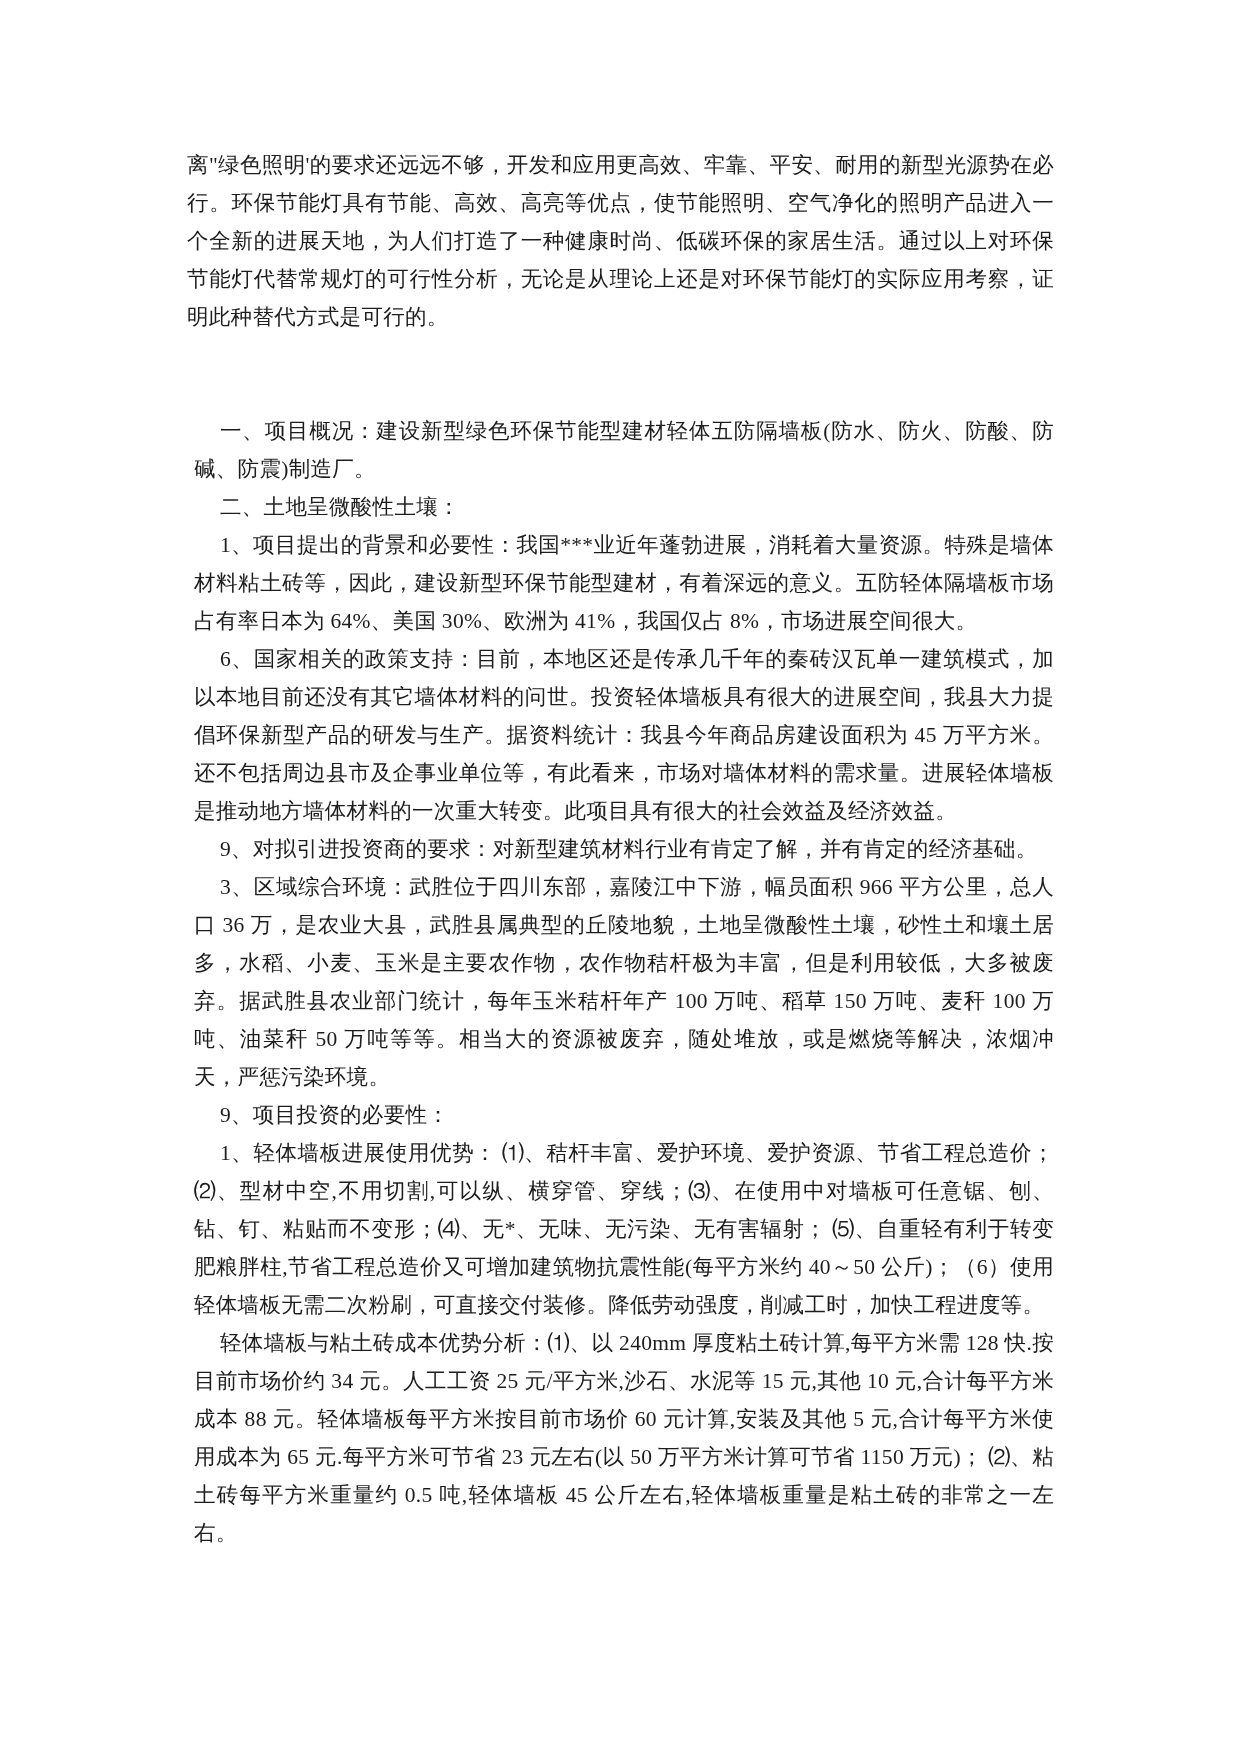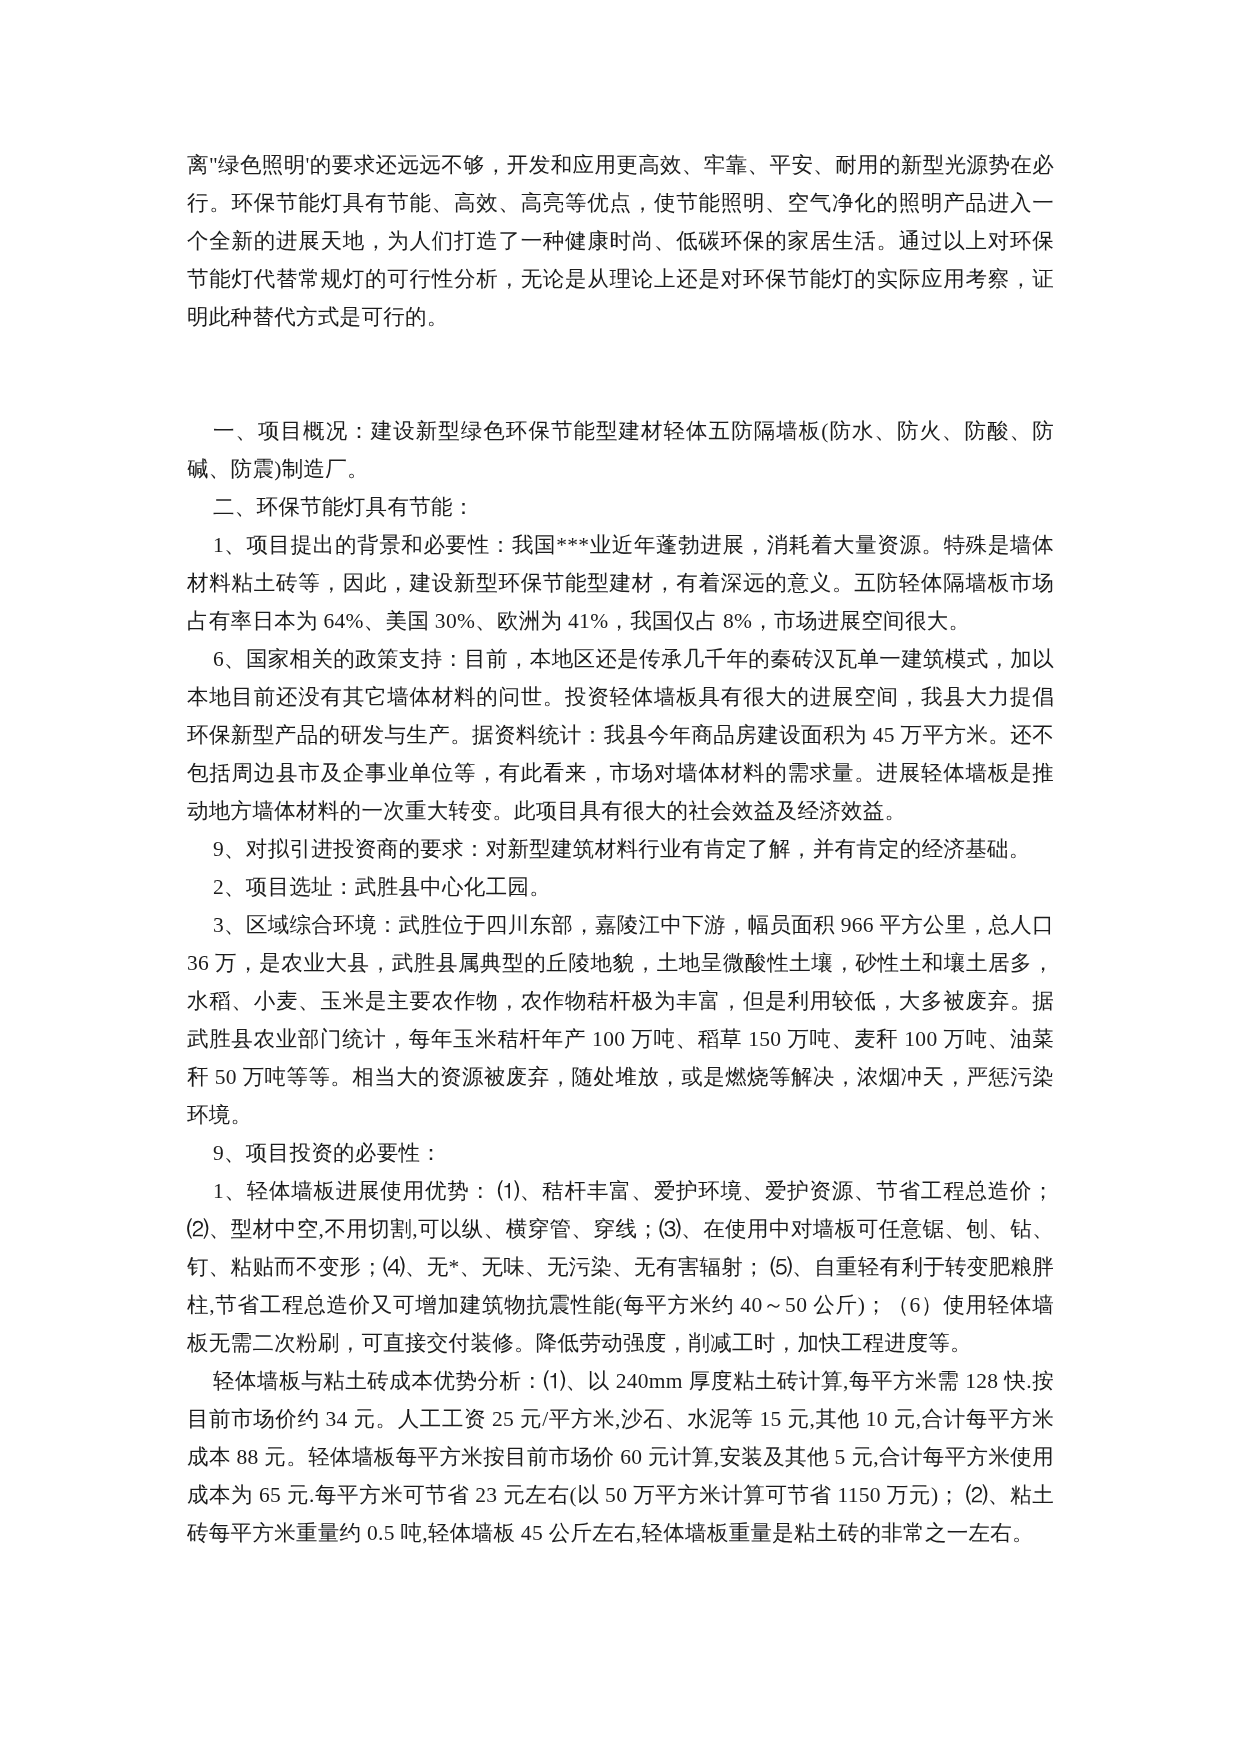--- a/index.html
+++ b/index.html
@@ -22,36 +22,36 @@
   .page p {
     margin: 0;
     font-size: 21.5px;
     line-height: 38px;
     text-align: justify;
     text-justify: inter-ideograph;
     letter-spacing: 0.3px;
   }
   .page p.indent {
     text-indent: 26px;
+    margin-left: 7px;
   }
   .para-break {
     height: 76px;
   }
 </style>
 </head>
 <body>
 
 <div class="page">
   <p>离"绿色照明'的要求还远远不够，开发和应用更高效、牢靠、平安、耐用的新型光源势在必行。环保节能灯具有节能、高效、高亮等优点，使节能照明、空气净化的照明产品进入一个全新的进展天地，为人们打造了一种健康时尚、低碳环保的家居生活。通过以上对环保节能灯代替常规灯的可行性分析，无论是从理论上还是对环保节能灯的实际应用考察，证明此种替代方式是可行的。</p>
 
   <div class="para-break"></div>
 
   <p class="indent">一、项目概况：建设新型绿色环保节能型建材轻体五防隔墙板(防水、防火、防酸、防碱、防震)制造厂。</p>
-  <p class="indent">二、环保节能灯具有节能：</p>
+  <p class="indent">二、土地呈微酸性土壤：</p>
   <p class="indent">1、项目提出的背景和必要性：我国***业近年蓬勃进展，消耗着大量资源。特殊是墙体材料粘土砖等，因此，建设新型环保节能型建材，有着深远的意义。五防轻体隔墙板市场占有率日本为 64%、美国 30%、欧洲为 41%，我国仅占 8%，市场进展空间很大。</p>
   <p class="indent">6、国家相关的政策支持：目前，本地区还是传承几千年的秦砖汉瓦单一建筑模式，加以本地目前还没有其它墙体材料的问世。投资轻体墙板具有很大的进展空间，我县大力提倡环保新型产品的研发与生产。据资料统计：我县今年商品房建设面积为 45 万平方米。还不包括周边县市及企事业单位等，有此看来，市场对墙体材料的需求量。进展轻体墙板是推动地方墙体材料的一次重大转变。此项目具有很大的社会效益及经济效益。</p>
   <p class="indent">9、对拟引进投资商的要求：对新型建筑材料行业有肯定了解，并有肯定的经济基础。</p>
-  <p class="indent">2、项目选址：武胜县中心化工园。</p>
   <p class="indent">3、区域综合环境：武胜位于四川东部，嘉陵江中下游，幅员面积 966 平方公里，总人口 36 万，是农业大县，武胜县属典型的丘陵地貌，土地呈微酸性土壤，砂性土和壤土居多，水稻、小麦、玉米是主要农作物，农作物秸杆极为丰富，但是利用较低，大多被废弃。据武胜县农业部门统计，每年玉米秸杆年产 100 万吨、稻草 150 万吨、麦秆 100 万吨、油菜秆 50 万吨等等。相当大的资源被废弃，随处堆放，或是燃烧等解决，浓烟冲天，严惩污染环境。</p>
   <p class="indent">9、项目投资的必要性：</p>
   <p class="indent">1、轻体墙板进展使用优势： ⑴、秸杆丰富、爱护环境、爱护资源、节省工程总造价；⑵、型材中空,不用切割,可以纵、横穿管、穿线；⑶、在使用中对墙板可任意锯、刨、钻、钉、粘贴而不变形；⑷、无*、无味、无污染、无有害辐射； ⑸、自重轻有利于转变肥粮胖柱,节省工程总造价又可增加建筑物抗震性能(每平方米约 40～50 公斤)；（6）使用轻体墙板无需二次粉刷，可直接交付装修。降低劳动强度，削减工时，加快工程进度等。</p>
   <p class="indent">轻体墙板与粘土砖成本优势分析：⑴、以 240mm 厚度粘土砖计算,每平方米需 128 快.按目前市场价约 34 元。人工工资 25 元/平方米,沙石、水泥等 15 元,其他 10 元,合计每平方米成本 88 元。轻体墙板每平方米按目前市场价 60 元计算,安装及其他 5 元,合计每平方米使用成本为 65 元.每平方米可节省 23 元左右(以 50 万平方米计算可节省 1150 万元)； ⑵、粘土砖每平方米重量约 0.5 吨,轻体墙板 45 公斤左右,轻体墙板重量是粘土砖的非常之一左右。</p>
 </div>
 
 </body></html>

